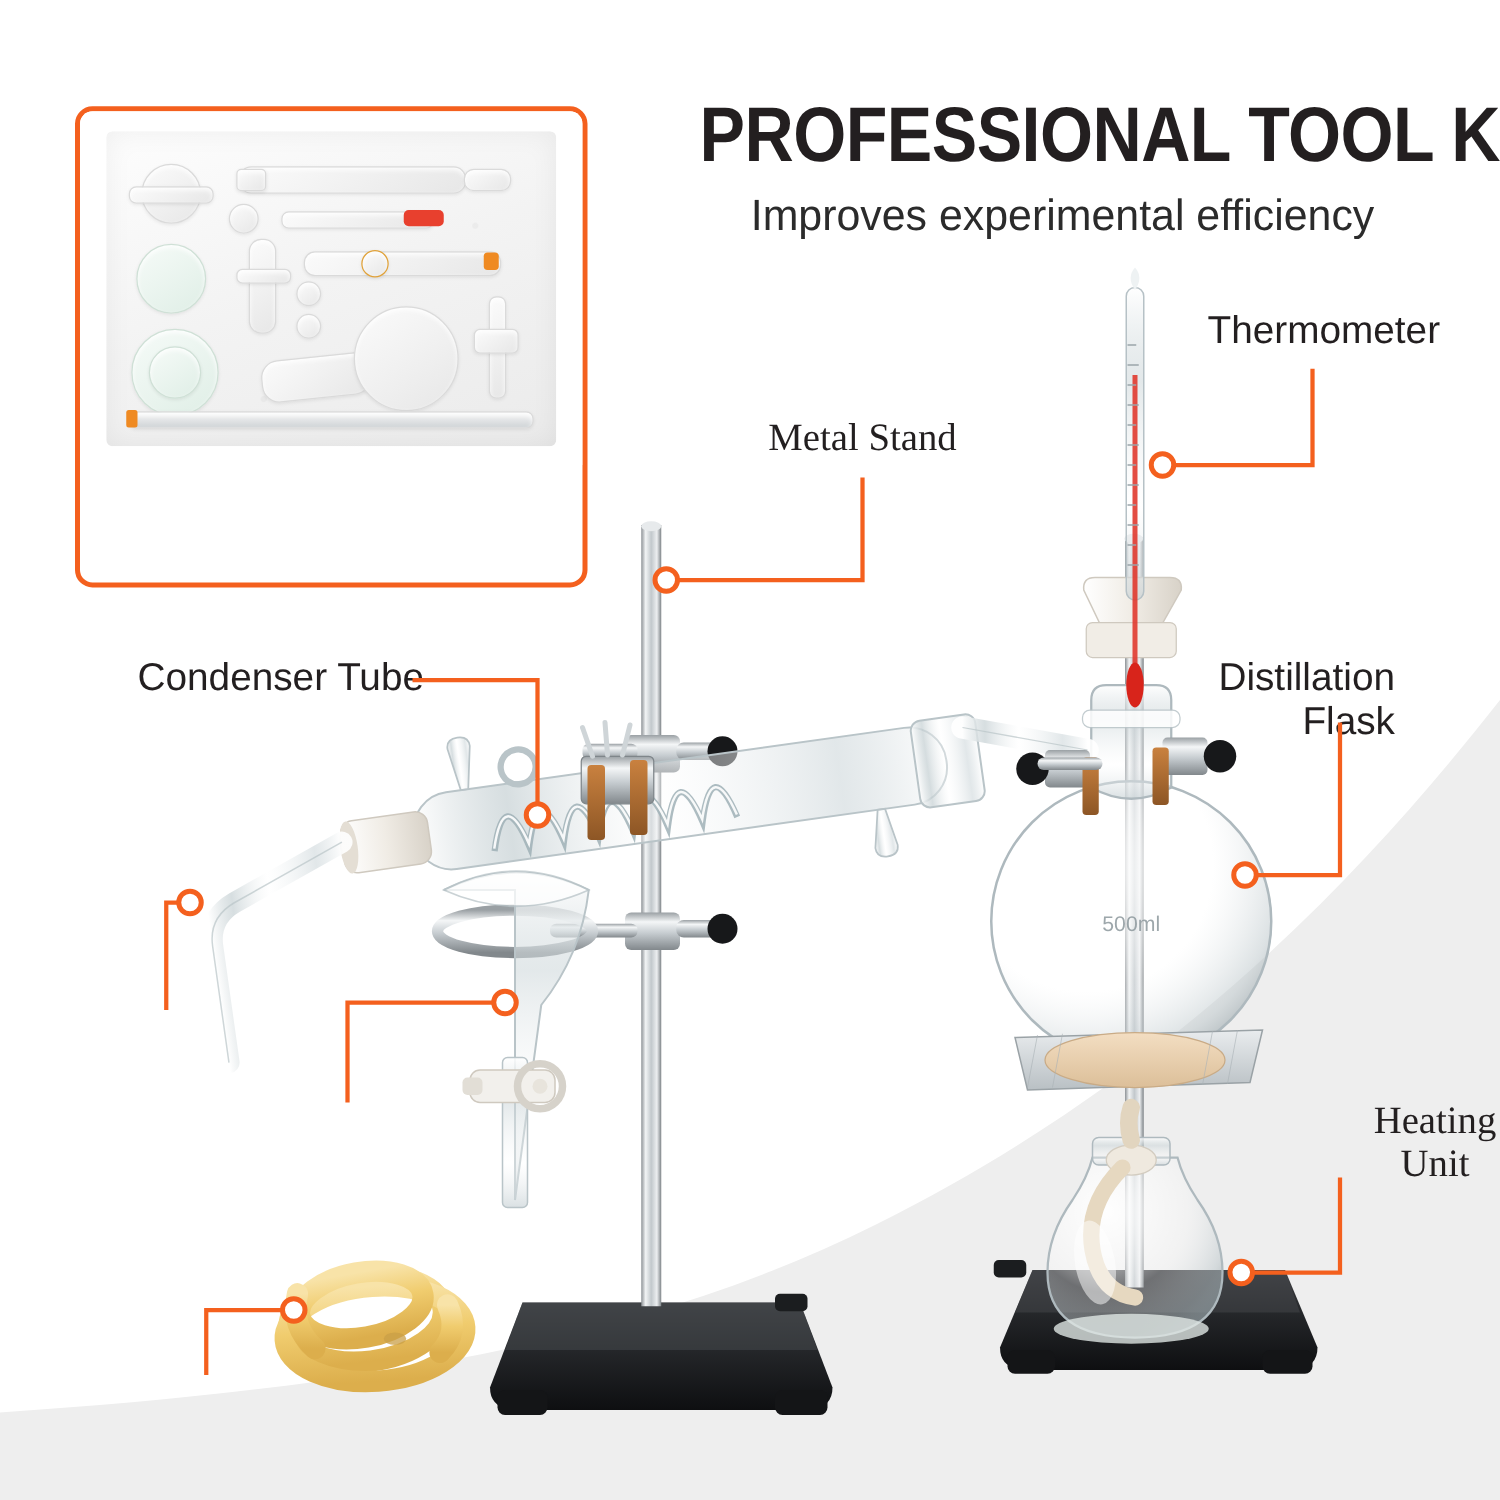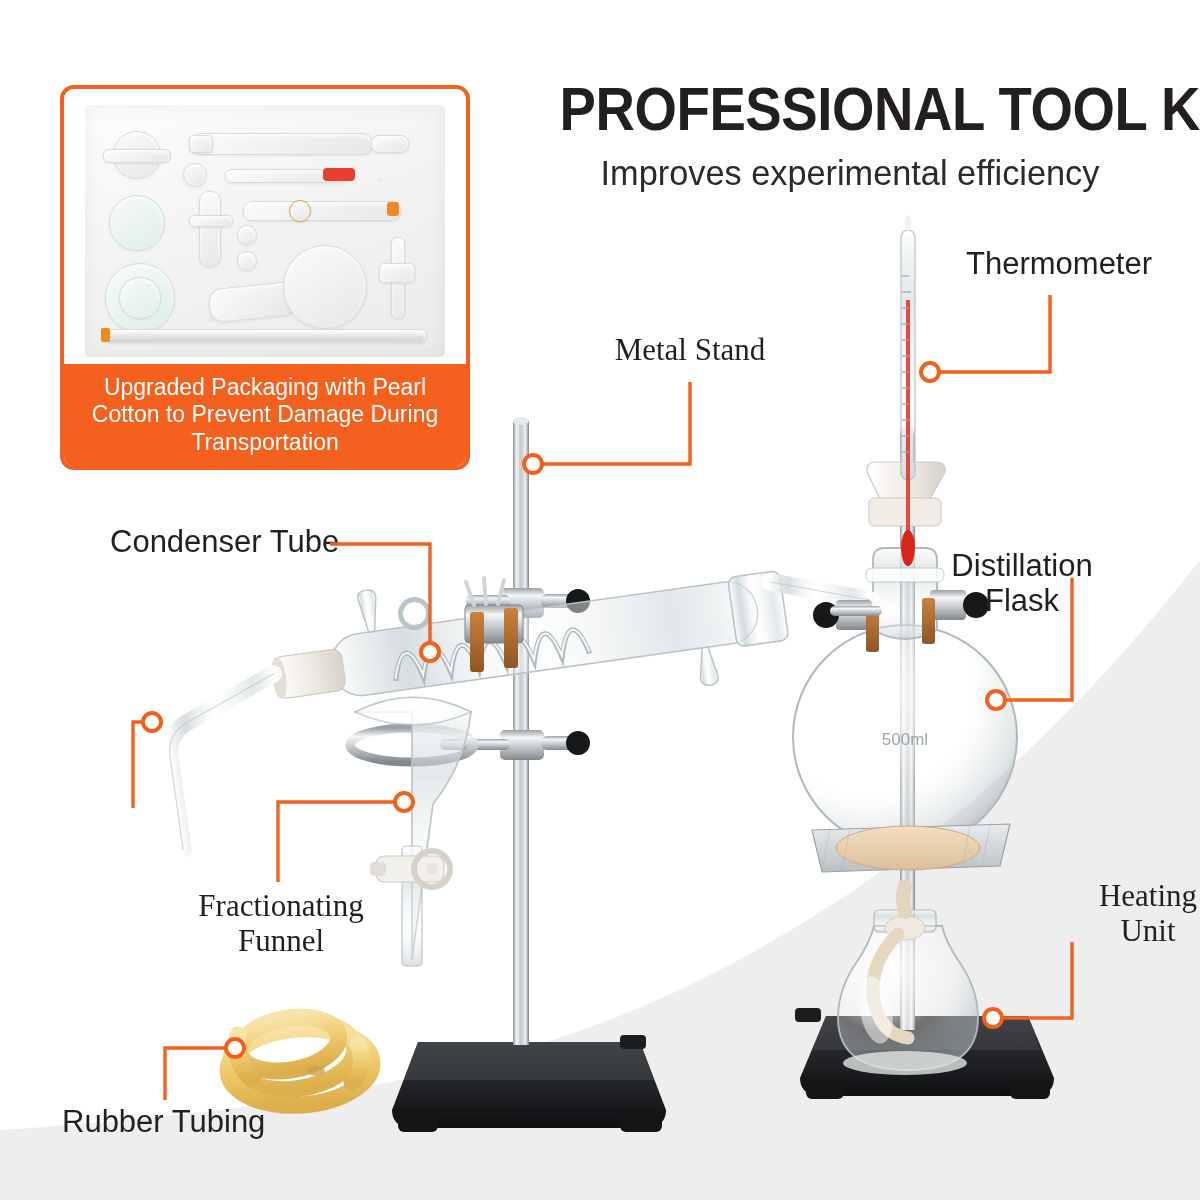--- a/index.html
+++ b/index.html
@@ -48,21 +48,21 @@
   .cap.round{border-radius:50%;}
   .glassy{background:linear-gradient(145deg,#f6fbf8,#dfeee6);border:1px solid #cfe0d6;}
   .inset-caption{
     position:absolute;left:0;right:0;bottom:0;height:102px;background:#f4601e;color:#fff;
     display:flex;align-items:center;justify-content:center;text-align:center;
     font-size:23px;line-height:1.18;padding:0 10px;box-sizing:border-box;
   }
 
   
   .lbl{position:absolute;z-index:45;color:#231f20;font-size:31px;line-height:1.14;white-space:pre-line;}
-  .lbl.r{text-align:center;margin-top:24px;}
+  .lbl.r{text-align:right;}
   .lbl.c{text-align:center;font-family:Liberation Serif, serif;}
 
   
   .photo{position:absolute;inset:0;z-index:20;pointer-events:none;}
 
   
   .leaders{position:absolute;inset:0;z-index:46;pointer-events:none;}
 </style>
 </head>
 <body>
@@ -367,34 +367,30 @@
         <div style="position:absolute;left:302px;top:97px;width:12px;height:14px;border-radius:3px;background:#ef8a22;"></div>
 
         <div class="cap" style="left:306px;top:132px;width:12px;height:80px;border-radius:6px;"></div>
         <div class="cap" style="left:294px;top:158px;width:34px;height:18px;border-radius:5px;"></div>
 
         <div class="cap" style="left:18px;top:224px;width:322px;height:12px;border-radius:6px;
              background:linear-gradient(180deg,#f7f7f7,#cfd3d6);"></div>
         <div style="position:absolute;left:16px;top:223px;width:9px;height:14px;border-radius:2px;background:#ef8a22;"></div>
       </div>
     </div>
-    <div class="inset-caption">Upgraded Packaging with Pearl Cotton to Prevent Damage During Transportation</div>
   </div>
 
   <div class="lbl c" style="left:560px;top:332px;width:260px;">Metal Stand</div>
 
   <div class="lbl" style="left:966px;top:246px;width:240px;">Thermometer</div>
 
   <div class="lbl" style="left:110px;top:524px;width:260px;">Condenser Tube</div>
 
   <div class="lbl r" style="left:928px;top:524px;width:188px;">Distillation
 Flask</div>
 
 
-  <div class="lbl c" style="left:170px;top:888px;width:222px;">Fractionating
-Funnel</div>
 
   <div class="lbl c" style="left:1060px;top:878px;width:176px;">Heating
 Unit</div>
 
-  <div class="lbl" style="left:62px;top:1104px;width:280px;">Rubber Tubing</div>
 
 </div>
 
 </body></html>

